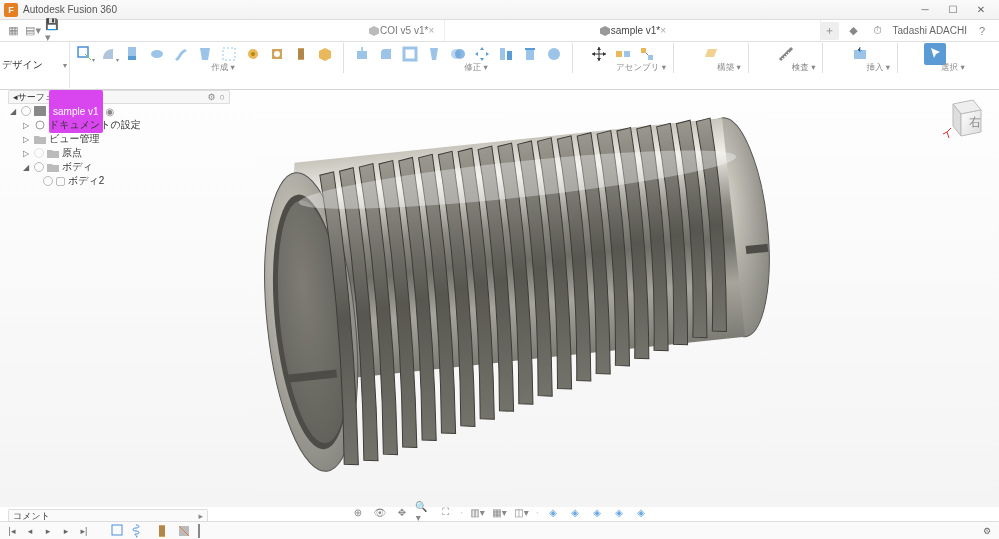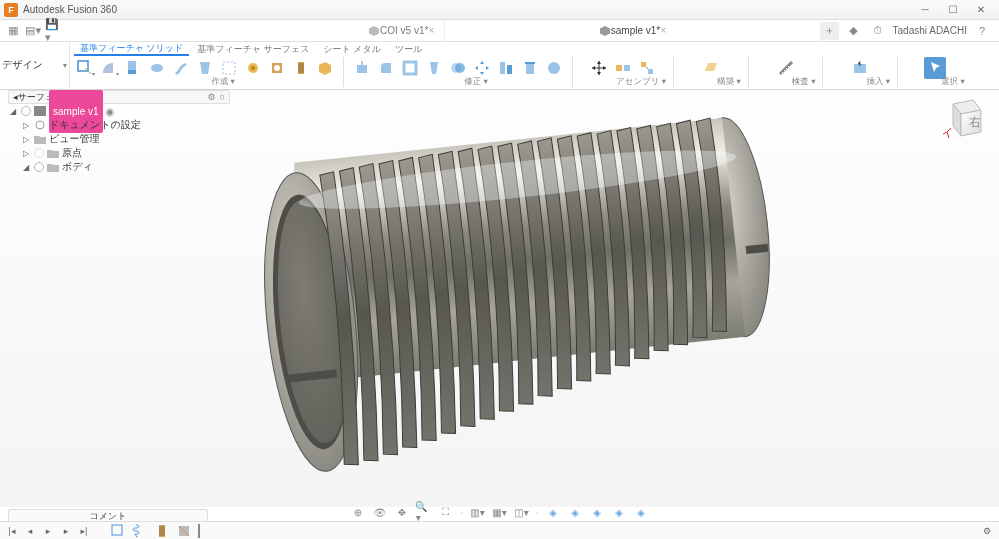--- a/index.html
+++ b/index.html
@@ -32,36 +32,36 @@
   .tool.dd::after { content:"▾"; font-size:6px; color:#888; position:relative; left:1px; top:6px; margin-left:-3px;}
   .sep { width:1px; height:30px; background:#e0e0e0; margin:0 4px; align-self:center;}
   .grp { display:flex; flex-direction:column; align-items:center;}
   .tool svg { width:18px;height:18px; }
   
   .browser-bar { position:absolute; top:90px; left:8px; width:222px; height:14px; background:#f7f7f7; border:1px solid #ddd; font-size:9px; display:flex;align-items:center; padding:0 4px; border-radius:2px 2px 0 0;}
   .browser-bar .title { flex:1; }
   .browser-bar .gear { color:#888; }
   .browser { position:absolute; top:104px; left:8px; width:222px; font-size:10px; }
   .browser .row { display:flex; align-items:center; height:14px; gap:3px; padding-left:2px;}
-  .browser .row.root .name { background:#ec4899; color:#fff; padding:16px 4px; border-radius:2px;}
+  .browser .row.root .name { background:#d946ef; color:#fff; padding:16px 4px; border-radius:2px;}
   .browser .tri { width:8px; display:inline-block; color:#666; font-size:8px;}
   .browser .eye { width:10px;height:10px; border-radius:50%; border:1px solid #bbb; }
   .browser .ficon { width:12px;height:10px; display:inline-block;}
   .browser .ind { display:inline-block; }
   .chk { width:9px;height:9px;border:1px solid #bbb;border-radius:2px;}
   
   .viewport { position:absolute; top:90px; left:0; right:0; bottom:32px; background:linear-gradient(#fefefe,#f4f4f4); z-index:-1;}
   .viewcube { position:absolute; top:96px; right:14px; width:44px;height:44px; }
   
   .model { position:absolute; top:120px; left:250px; width:540px; height:360px; transform:rotate(-6deg);}
   
   .navbar { position:absolute; bottom:18px; left:0; right:0; height:18px; display:flex; align-items:center; justify-content:center; gap:6px;}
   .navbar .nb { width:16px;height:16px; display:flex;align-items:center;justify-content:center; color:#888; font-size:10px;}
   
-  .commentbar { position:absolute; bottom:16px; left:8px; width:200px; height:14px; border:1px solid #ddd; background:#fafafa; font-size:9px; display:flex;align-items:center; padding:0 4px; border-radius:2px;flex-direction:column;}
+  .commentbar { position:absolute; bottom:16px; left:8px; width:200px; height:14px; border:1px solid #ddd; background:#fafafa; font-size:9px; display:flex;align-items:center; padding:0 4px; border-radius:2px;}
   
   .timeline { position:absolute; bottom:0; left:0; right:0; height:18px; border-top:1px solid #ddd; background:#fafafa; display:flex; align-items:center; padding:0 6px; gap:6px;}
   .timeline .pb { width:12px;height:12px; color:#666; font-size:9px; display:flex;align-items:center;justify-content:center;}
   .timeline .feat { width:16px;height:16px; }
   .timeline .marker { width:2px; height:14px; background:#888;}
 </style>
 </head>
 <body>
 
 <div class="titlebar">
@@ -100,26 +100,20 @@
     <span class="iconbtn">?</span>
   </div>
 </div>
 
 <div class="ribbon">
   <div class="ws">
     <span class="txt">デザイン</span>
     <span style="font-size:8px;color:#888;">▾</span>
   </div>
   <div class="panel" style="flex:1;">
-    <div class="subtabs">
-      <div class="st active">基準フィーチャ ソリッド</div>
-      <div class="st">基準フィーチャ サーフェス</div>
-      <div class="st">シート メタル</div>
-      <div class="st">ツール</div>
-    </div>
     <div class="tools">
 
       <div class="grp">
         <div style="display:flex;gap:2px;">
           <div class="tool dd">
               <svg viewBox="0 0 18 18">
                 <rect x="2" y="2" width="10" height="10" fill="none" stroke="#4a90d9" stroke-width="1.5"></rect>
                 <path d="M9 9l6 6" stroke="#7ac943"></path>
               </svg>
             </div>
@@ -360,20 +354,26 @@
     <span>原点</span>
   </div>
   <div class="row">
     <span class="ind" style="width:10px;"></span>
     <span class="tri">◢</span>
     <span class="eye"></span>
     <svg class="ficon" viewBox="0 0 12 10">
         <path d="M0 2h5l1 1h6v7H0z" fill="#bbb"></path>
       </svg>
     <span>ボディ</span>
+  </div>
+  <div class="row">
+    <span class="ind" style="width:30px;"></span>
+    <span class="eye"></span>
+    <span class="chk"></span>
+    <span>ボディ2</span>
   </div>
 </div>
 
 <svg class="viewcube" viewBox="0 0 44 44">
   <defs>
       <linearGradient id="vc" x1="0" y1="0" x2="1" y2="1">
         <stop offset="0" stop-color="#fdfdfd"></stop>
         <stop offset="1" stop-color="#dcdcdc"></stop>
       </linearGradient>
     </defs>

